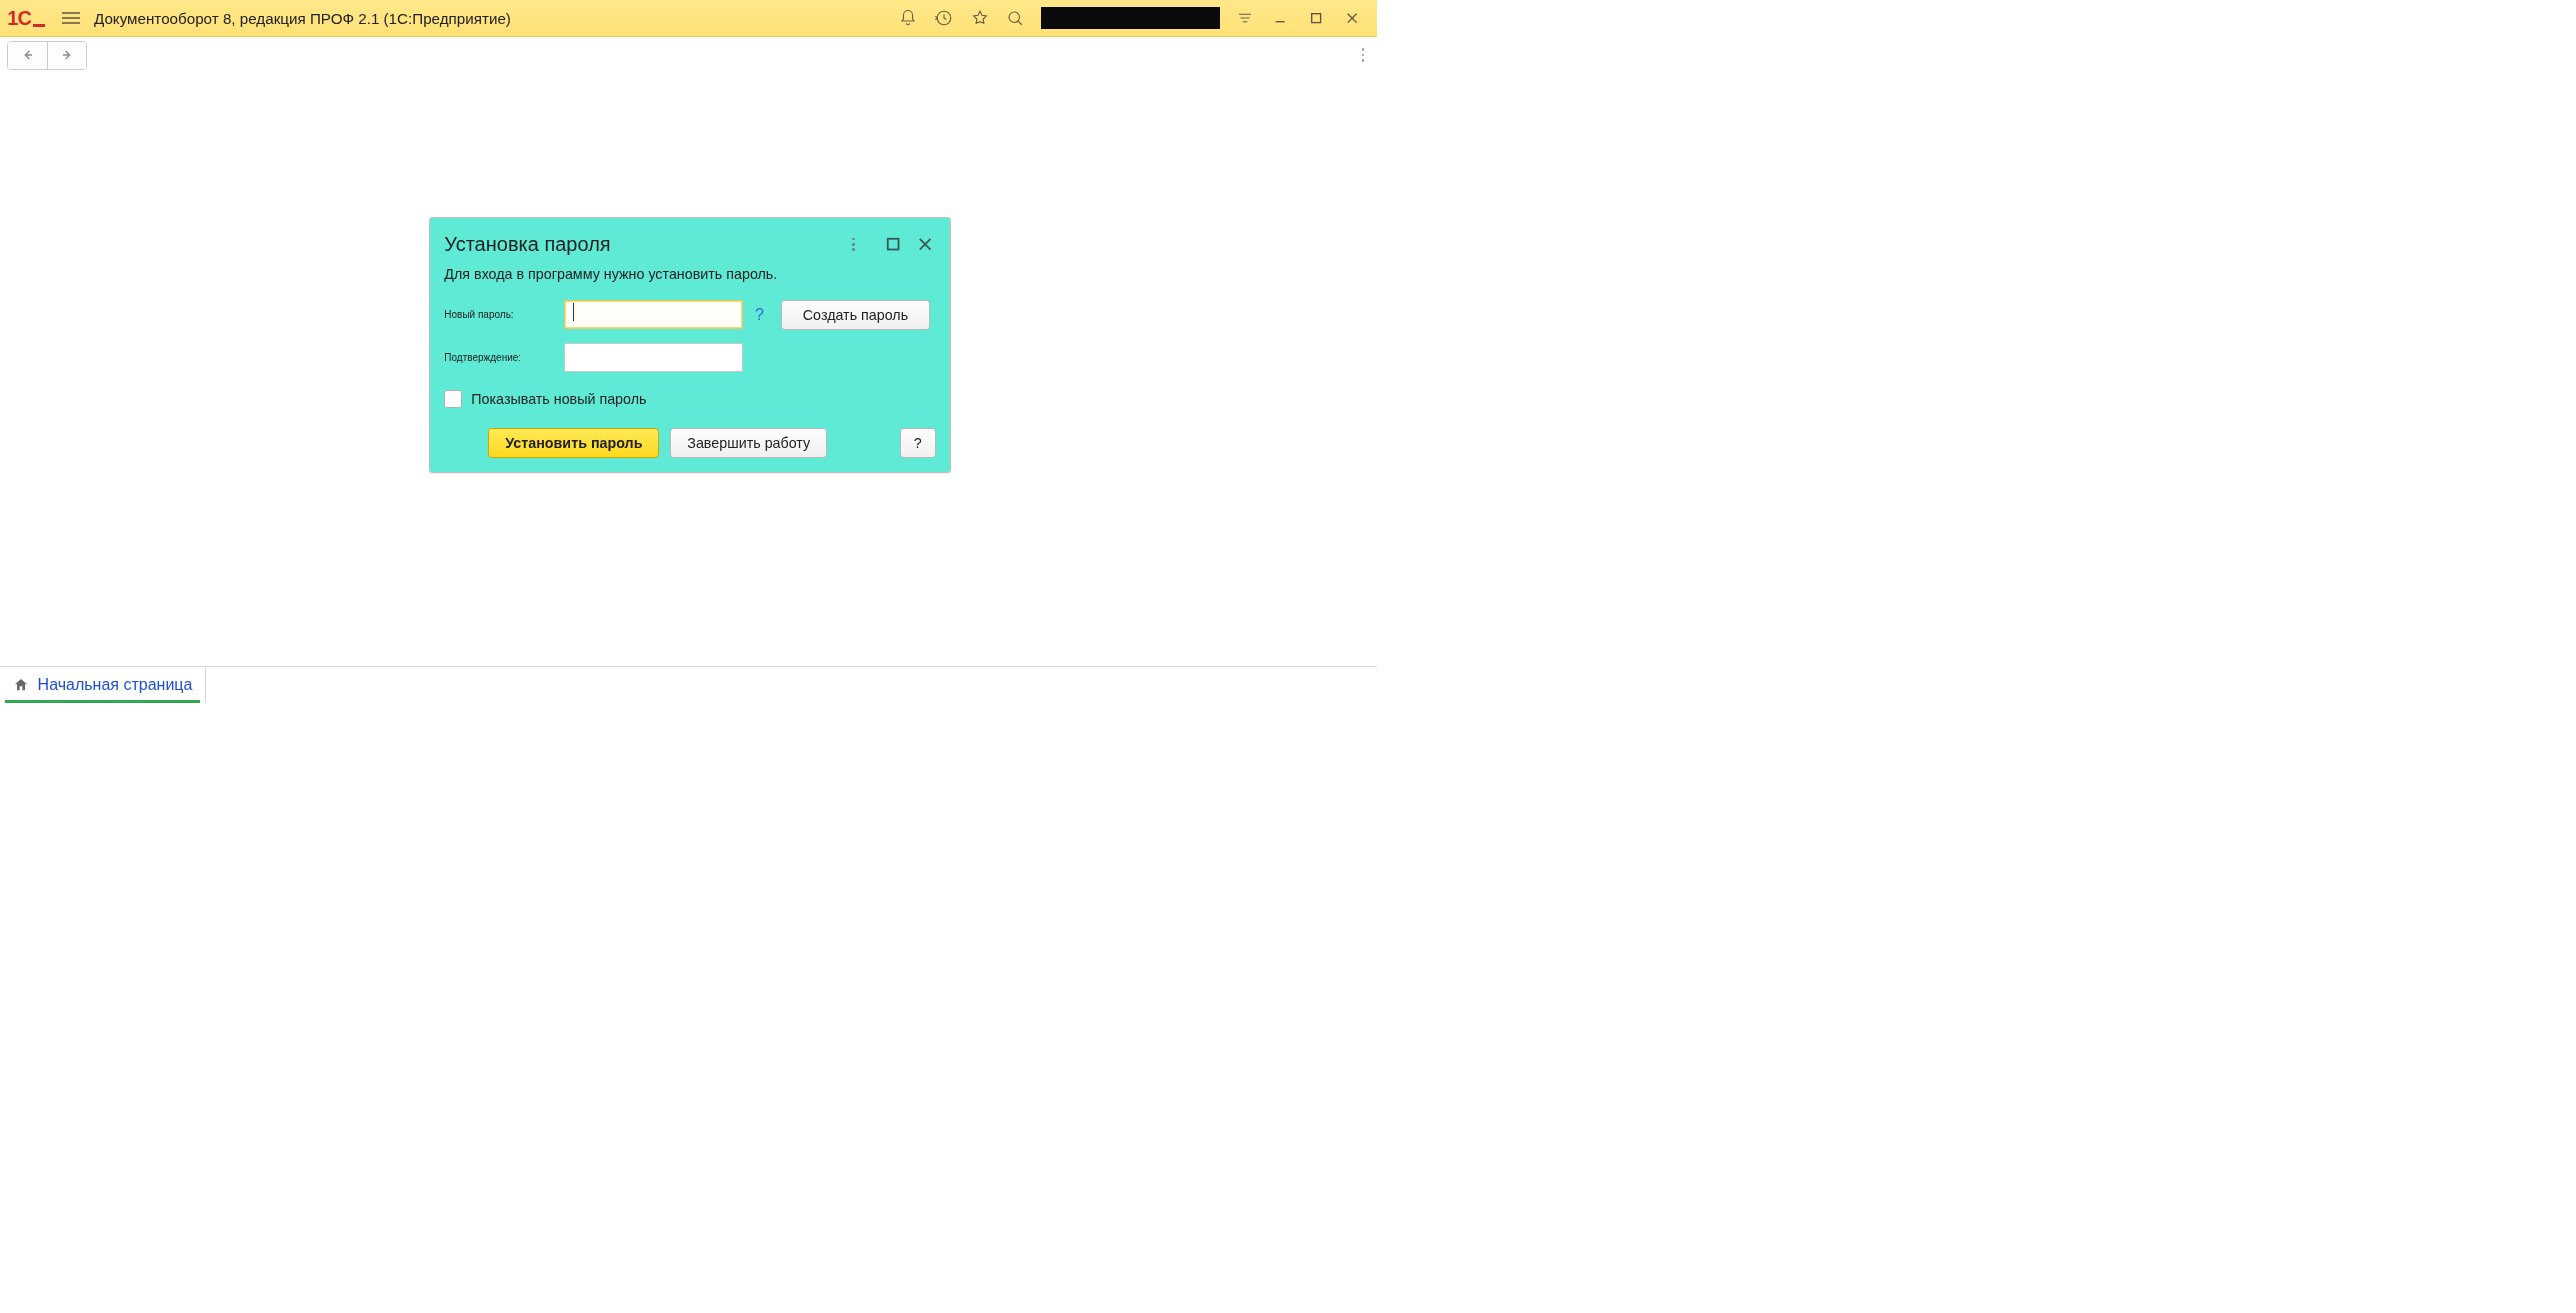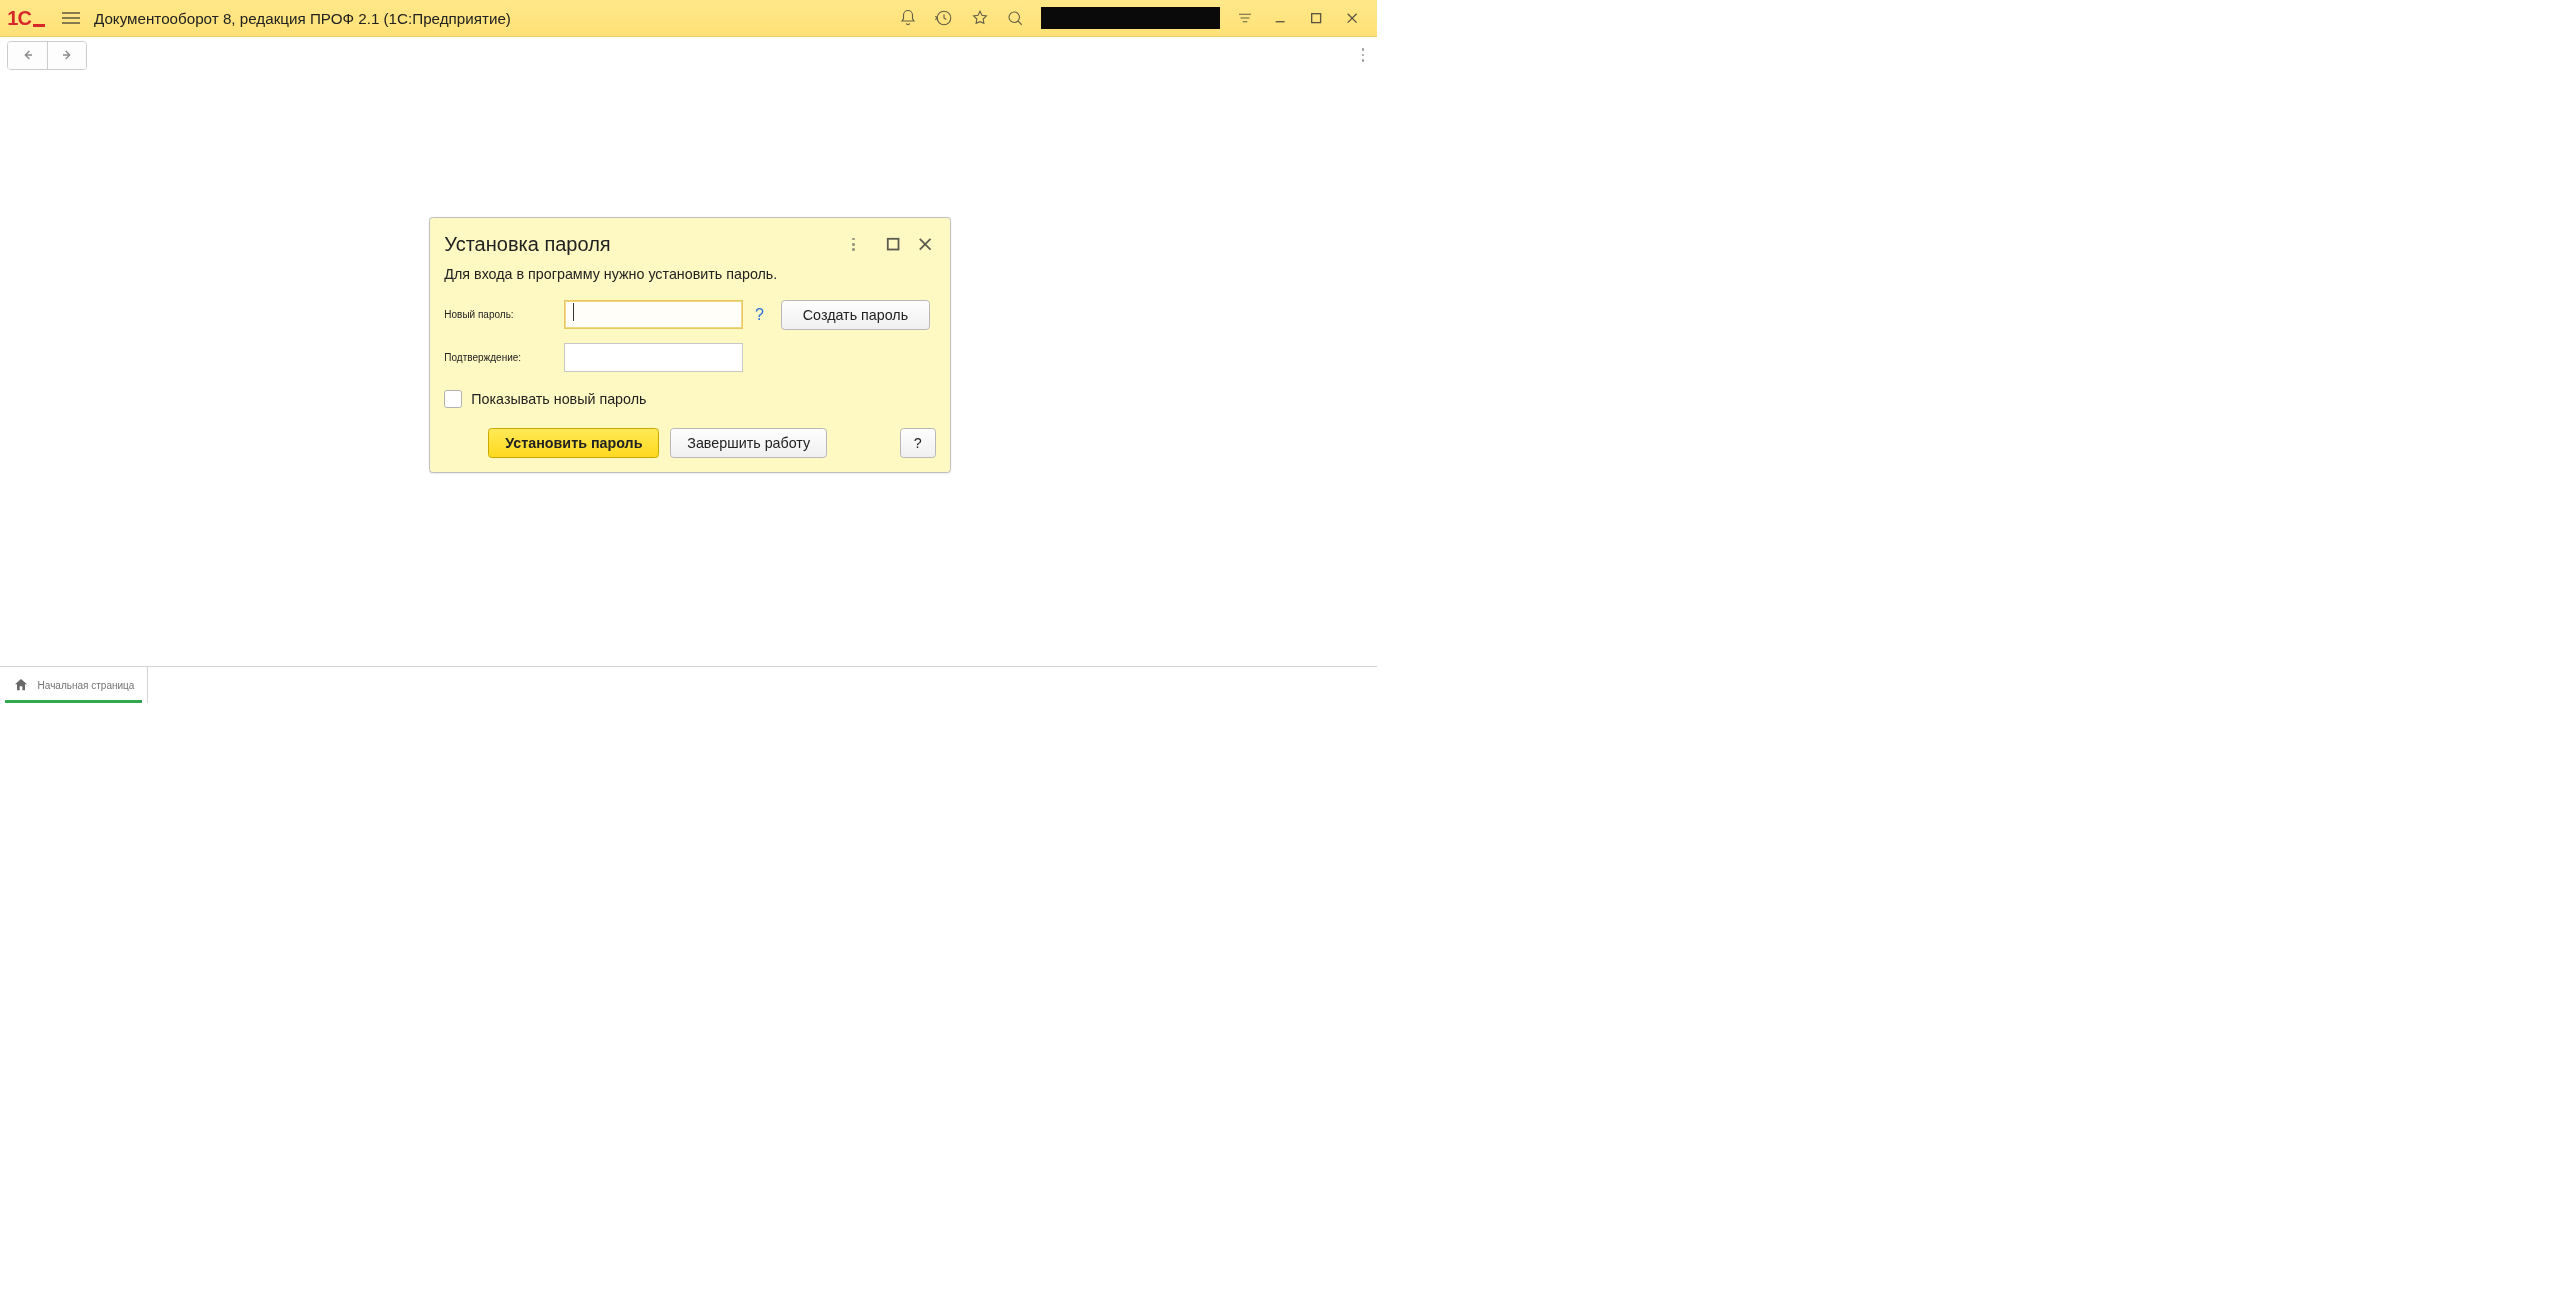--- a/index.html
+++ b/index.html
@@ -107,21 +107,21 @@
       background:#fff;
     }
     
     
     .dialog {
       position:absolute;
       left:429px; top:144px;
       width:522px;
       border:0.9px solid #bfbfbf;
       border-radius:3.6px;
-      background:#fef9c3;
+      background:#5eead4;
       box-shadow: 0 0.9px 1.8px rgba(0,0,0,0.08);
       padding: 14.3px 14.3px 14.3px 14.3px;
     }
     .dialog-header {
       display:flex; align-items:center;
       margin-bottom:9px;
     }
     .dialog-title {
       font-size:20px; color:#222;
       flex:1;
@@ -230,21 +230,21 @@
     }
     .bottom-tab::after {
       content:"";
       position:absolute; left:5.4px; right:5.4px; bottom:0;
       height:2.7px; background:#2fa84f;
     }
     .home-icon {
       width:16px; height:16px; margin-right:9px;
       opacity:0.8;
     }
-    .tab-label { font-size:10px; color:#737373; }
+    .tab-label { font-size:16px; color:#1d4ed8; }
     
     
     .text-cursor {
       display:inline-block;
       width:0.9px; height:18px;
       background:#333;
       margin-left:2.7px;
       vertical-align:middle;
     }
   </style>

